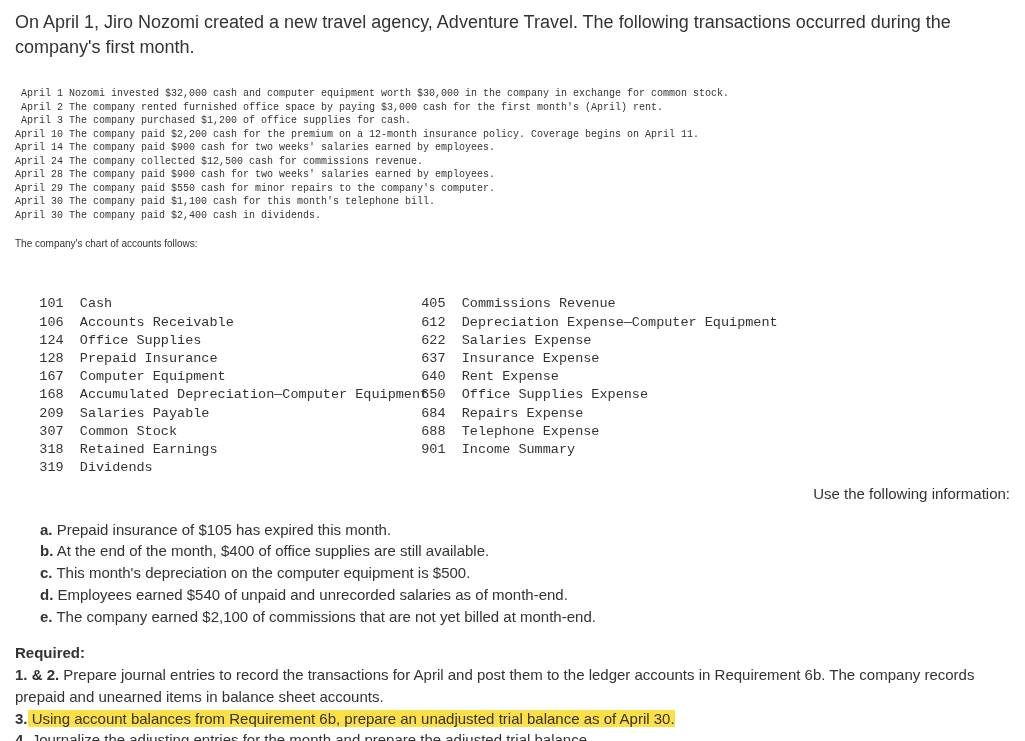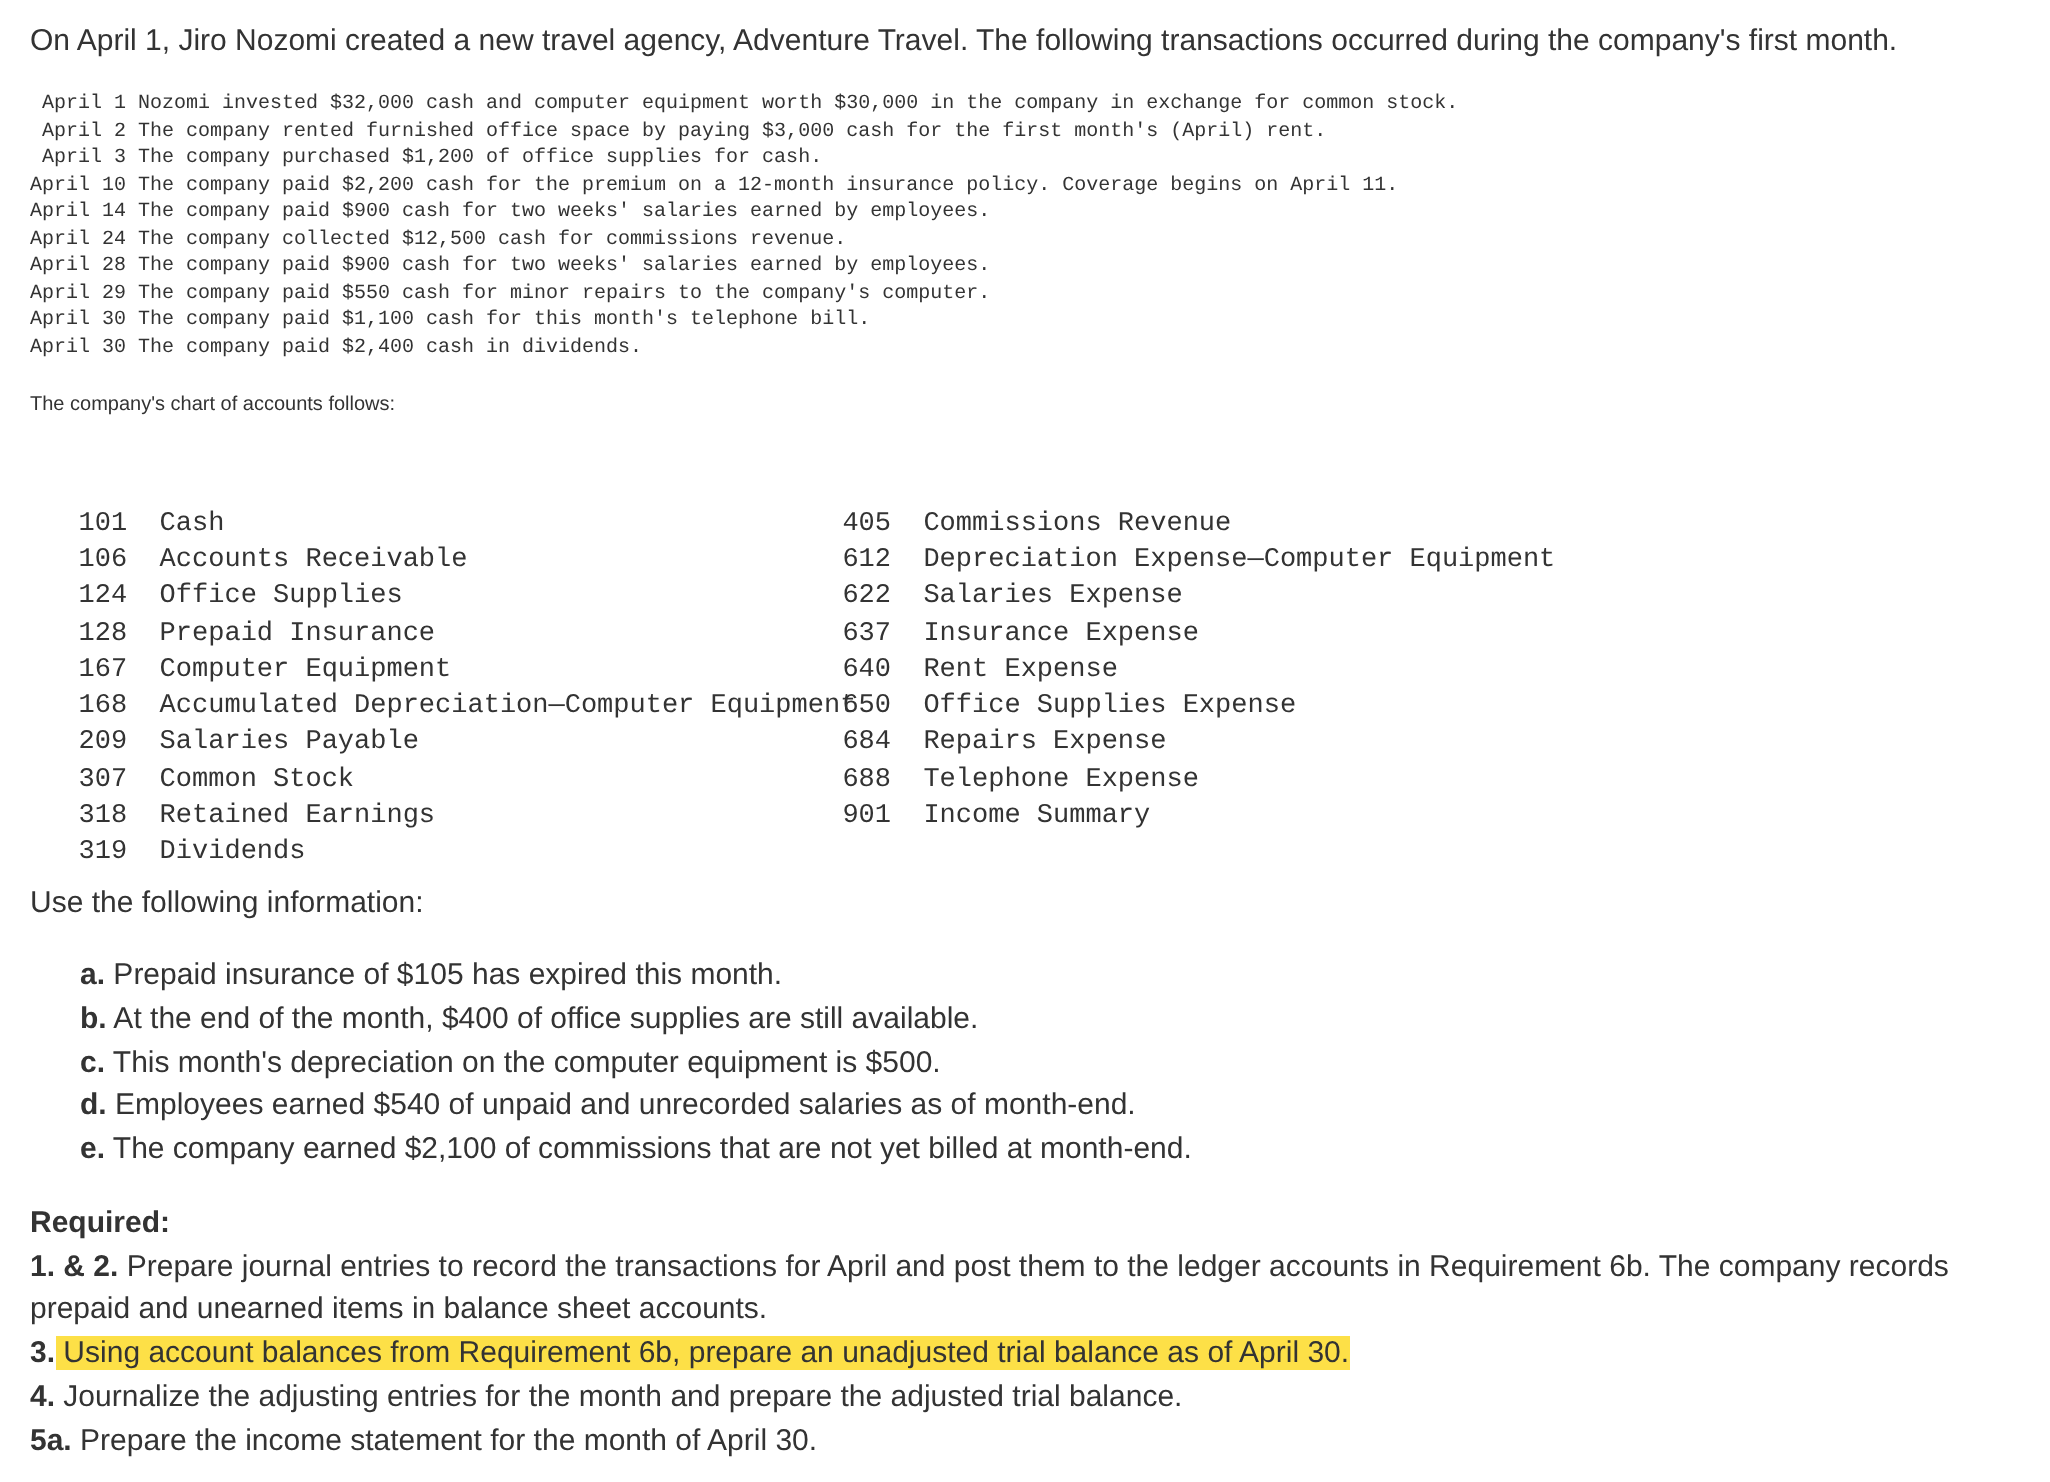--- a/index.html
+++ b/index.html
@@ -6,22 +6,22 @@
       font-family: Arial, sans-serif;
       font-size: 14px;
       color: #333;
       margin: 0;
       padding: 10px 15px;
       width: 1025px;
       box-sizing: border-box;
       line-height: 1.4;
     }
     .intro {
-      font-size: 15px;
-      margin-bottom: 15px;
+      font-size: 18px;
+      margin-bottom: 27px;
     }
     .mono {
       font-family: 'Courier New', monospace;
       font-size: 10px;
       white-space: pre;
       line-height: 1.35;
       margin-bottom: 15px;
     }
     .subhead {
       font-size: 10px;
@@ -32,21 +32,21 @@
       margin-bottom: 5px;
       margin-top: 44px;
     }
     .coa-col {
       font-family: 'Courier New', monospace;
       font-size: 13.5px;
       white-space: pre;
       line-height: 1.35;
     }
     .coa-col.left { width: 390px; }
-    .use-info { font-size: 15px; margin-bottom: 15px; }
+    .use-info { font-size: 15px; margin-bottom: 15px; text-align: right; }
     .list-block {
       font-size: 15px;
       margin-left: 25px;
       margin-bottom: 15px;
       line-height: 1.45;
     }
     .required { font-size: 15px; line-height: 1.45; }
     .highlighted {
       background-color: #fde047;
     }

